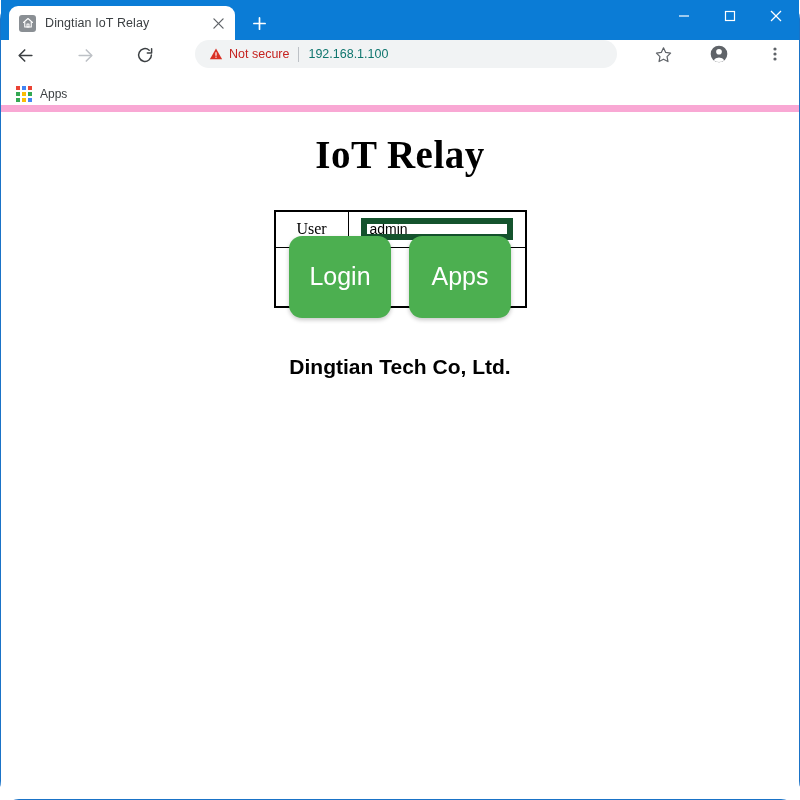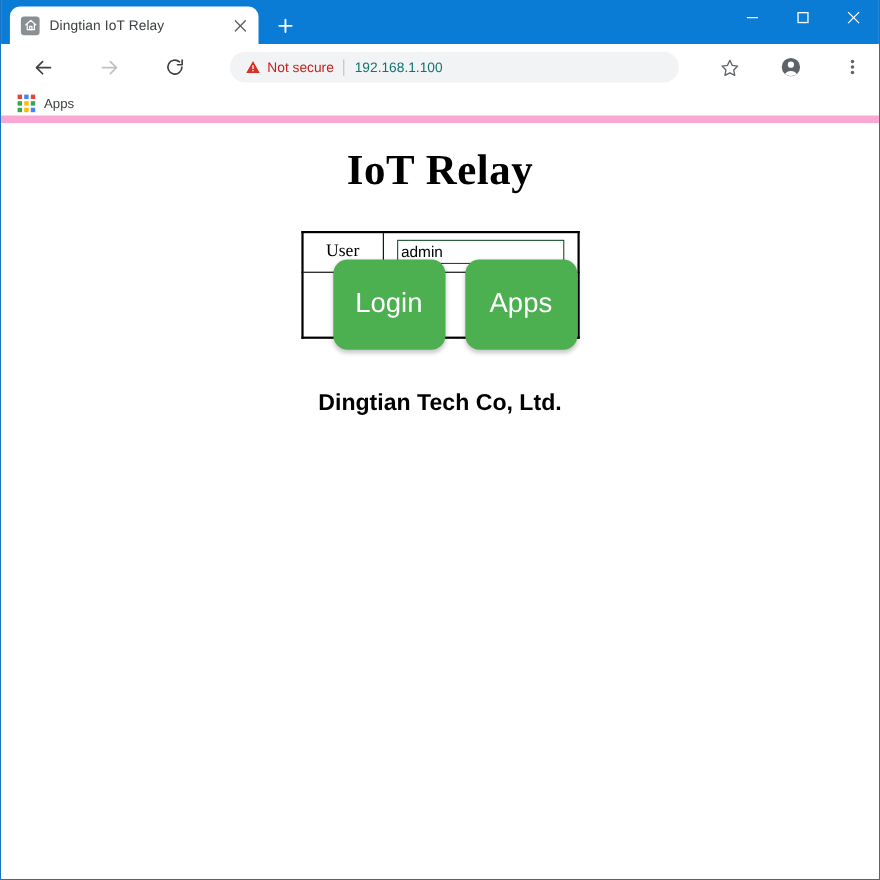--- a/index.html
+++ b/index.html
@@ -19,20 +19,21 @@
     width: 800px;
     height: 800px;
     position: relative;
     background: #ffffff;
     box-sizing: border-box;
     border-left: 1px solid #1a73c7;
     border-right: 1px solid #1a73c7;
     border-bottom: 1px solid #1a73c7;
     display: flex;
     flex-direction: column;
+    border-radius: 19px;
   }
 
   
   .tab-strip {
     height: 40px;
     background: #0b7cd6;
     position: relative;
     display: flex;
     align-items: flex-end;
     padding-left: 8px;
@@ -107,22 +108,22 @@
     align-items: center;
     justify-content: center;
     cursor: pointer;
   }
 
   
   .toolbar {
     height: 42px;
     background: #ffffff;
     display: flex;
-    align-items: center;
-    padding: 0 8px 0 20px;
+    align-items: flex-start;
+    padding: 0 8px 0 6px;
     box-sizing: border-box;
     flex: none;
     gap: 24px;
   }
   .nav-btn {
     width: 30px;
     height: 30px;
     margin: 0 3px;
     display: flex;
     align-items: center;
@@ -258,42 +259,42 @@
     width: 176px;
     height: 35px;
     padding-left: 10px;
   }
   .text-input {
     width: 152px;
     height: 22px;
     font-family: "Liberation Sans", sans-serif;
     font-size: 14px;
     color: #000000;
-    border: 1px solid #14532d;
+    border: 6px solid #14532d;
     background: #ffffff;
     padding: 1px 3px;
     box-sizing: border-box;
     outline: none;
   }
   .pw-input {
     letter-spacing: 2px;
     font-size: 12px;
   }
   .button-cell {
     height: 58px;
     text-align: center;
     padding: 0;
     position: relative;
   }
   .btn-row {
     position: relative;
     height: 58px;
     display: flex;
     align-items: center;
-    justify-content: flex-end;
+    justify-content: center;
     gap: 18px;
   }
   .green-btn {
     width: 102px;
     height: 82px;
     background: #4caf50;
     border: none;
     border-radius: 13px;
     color: #ffffff;
     font-family: "Liberation Sans", sans-serif;

